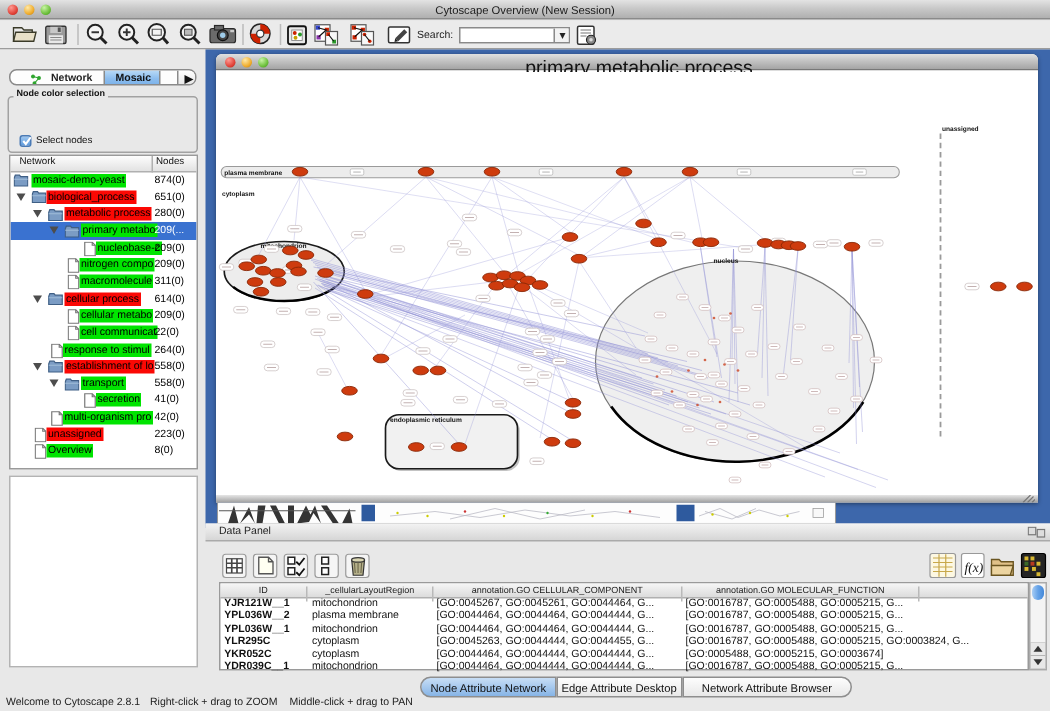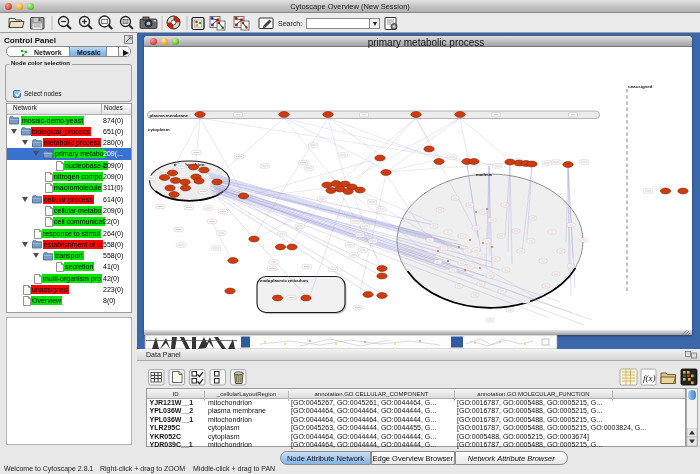--- a/index.html
+++ b/index.html
@@ -43,21 +43,21 @@
 
 #desktop { left:137px; top:33px; width:563px; height:319px; background:#3d67ab; }
 #frame1 { position:absolute; left:7px; top:3px; width:548px; height:299px;
   background:#fff; border-radius:4px 4px 0 0;
   box-shadow:0 1px 3px rgba(0,0,0,0.4); }
 #f1title { position:absolute; left:0; top:0; width:548px; height:11px;
   background:linear-gradient(#e0e0e0,#c3c3c3 45%,#a4a4a4);
   border-bottom:1px solid #777; border-radius:4px 4px 0 0; }
 #f1title .light { position:absolute; top:2px; width:7px; height:7px; border-radius:50%; }
 #f1title .t { position:absolute; top:1px; left:0; width:548px; text-align:center;
-  font-size:10px; color:#111;padding-left:16px; }
+  font-size:13px; color:#111;padding-left:16px; }
 
 #dpanel { left:137px; top:349px; width:563px; height:114px; background:#e8e8e8; }
 #dphdr { position:absolute; left:0; top:0; width:563px; height:12px;
   background:linear-gradient(#f3f3f3,#d6d6d6); border-bottom:1px solid #aaa;
   font-size:7px; color:#222; padding:1.5px 0 0 9px; }
 #dtable { position:absolute; left:9px; top:39px; width:540px; height:59px;
   background:#fff; border:1px solid #9a9a9a; font-size:7px; }
 #statusbar { left:0; top:463px; width:700px; height:11px; font-size:7px; color:#222; }
 #statusbar span { position:absolute; top:2px; }
 
@@ -68,21 +68,21 @@
   border-right:1px solid #b9b9b9; height:10px; }
 .trw { position:absolute; left:0; width:538px; height:8.4px; }
 .trw b, .trw s { position:absolute; top:0; font-size:7px; line-height:8.4px; color:#111;
   text-decoration:none; white-space:nowrap; }
 .trw b { left:2.5px; font-weight:bold; }
 #segtabs { position:absolute; left:143px; top:102px; width:288px; height:13.5px; }
 .seg { position:absolute; top:0; height:13.5px; background:linear-gradient(#fdfdfd,#e8e8e8);
   border:1px solid #8e8e8e; font-size:7.5px; color:#111; text-align:center;
   line-height:13px; }
 .seg:first-child { border-radius:7px 0 0 7px; }
-.seg:last-child { border-radius:0 7px 7px 0;font-style:italic; }
+.seg:last-child { border-radius:0 7px 7px 0; }
 .selseg { background:linear-gradient(#cfe3f7,#8db9e8 60%,#7badе2); background:linear-gradient(#c8def5,#86b4e6); }
 </style>
 </head>
 <body>
 <svg width="0" height="0" style="position:absolute;">
   <defs>
     <symbol id="folder" viewBox="0 0 10 9">
       <path d="M0.5 2.5 L0.5 8 L9.5 8 L9.5 1.8 L4.8 1.8 L4 0.8 L1.2 0.8 Z" fill="#7b9cc4" stroke="#3f5f85" stroke-width="0.8"></path>
       <path d="M0.5 3.5 H9.5" stroke="#9fbcd8" stroke-width="0.8"></path>
     </symbol>
@@ -202,24 +202,20 @@
   </g>
 </svg>
 <span style="position:absolute;left:278px;top:6px;font-size:7px;color:#222;">Search:</span>
 <div style="position:absolute;left:306px;top:3.5px;width:74px;height:11px;background:#fff;border:1px solid #8a8a8a;">
   <div style="position:absolute;right:0;top:0;width:10px;height:9px;border-left:1px solid #8a8a8a;background:#f2f2f2;"></div>
   <div style="position:absolute;right:2.5px;top:3px;width:0;height:0;border-top:4px solid #222;border-left:2.8px solid transparent;border-right:2.8px solid transparent;"></div>
 </div>
 </div>
 
 <div class="abs" id="cpanel">
-  <div class="hdr">Control Panel <svg style="position:absolute;right:3px;top:2px" width="9" height="9" viewBox="0 0 9 9">
-        <rect x="0.5" y="0.5" width="8" height="8" fill="#ddd" stroke="#888" stroke-width="1"></rect>
-        <path d="M2 7 L7 2 M4.5 2 H7 V4.5" stroke="#666" stroke-width="1" fill="none"></path>
-      </svg></div>
 
   <div style="position:absolute;left:6px;top:13px;width:125px;height:11px;border:1px solid #8a8a8a;border-radius:5px;background:#fdfdfd;overflow:hidden;">
     <div style="position:absolute;left:62px;top:0;width:38px;height:11px;background:linear-gradient(#b8d9f6,#8cbdee 50%,#76aee8);border-left:1px solid #8a8a8a;border-right:1px solid #8a8a8a;"></div>
     <svg style="position:absolute;left:13px;top:1.5px" width="8" height="8" viewBox="0 0 8 8">
         <circle cx="2" cy="2" r="1.3" fill="#2ea52e"></circle>
         <circle cx="6" cy="3" r="1.3" fill="#2ea52e"></circle>
         <circle cx="3" cy="6.4" r="1.3" fill="#2ea52e"></circle>
         <path d="M2 2 L6 3 L3 6.4" stroke="#2ea52e" stroke-width="0.7" fill="none"></path>
       </svg>
     <span style="position:absolute;left:27px;top:1.5px;font-size:7px;font-weight:bold;color:#222;">Network</span>
@@ -810,21 +806,21 @@
     <svg width="10" height="18" viewBox="0 0 10 18" style="position:absolute;left:0;bottom:0;">
       <rect x="0" y="0" width="10" height="9" fill="#e8e8e8" stroke="#aaa" stroke-width="0.5"></rect>
       <rect x="0" y="9" width="10" height="9" fill="#e8e8e8" stroke="#aaa" stroke-width="0.5"></rect>
       <path d="M5 2.5 L8 6.5 H2 Z" fill="#333"></path>
       <path d="M5 15.5 L8 11.5 H2 Z" fill="#333"></path>
     </svg>
   </div>
 
   <div id="segtabs">
     <div class="seg selseg" style="left:0;width:91px;">Node Attribute Network</div>
-    <div class="seg" style="left:91px;width:83.5px;">Edge Overview Browser</div>
+    <div class="seg" style="left:91px;width:83.5px;">Edge Attribute Desktop</div>
     <div class="seg" style="left:174.5px;width:113.5px;">Network Attribute Browser</div>
   </div>
 </div>
 <div class="abs" id="statusbar">
   <span style="left:4px;">Welcome to Cytoscape 2.8.1</span>
   <span style="left:100px;">Right-click + drag to ZOOM</span>
   <span style="left:193px;">Middle-click + drag to PAN</span>
 </div>
 
 </body></html>

